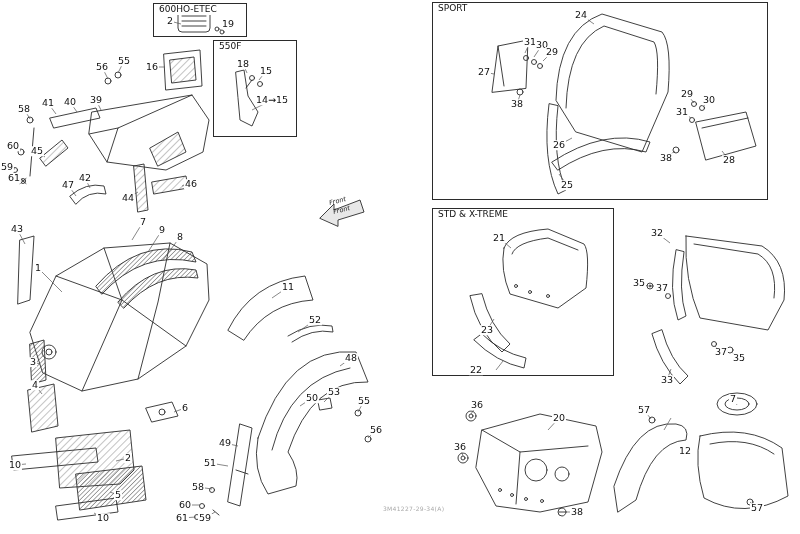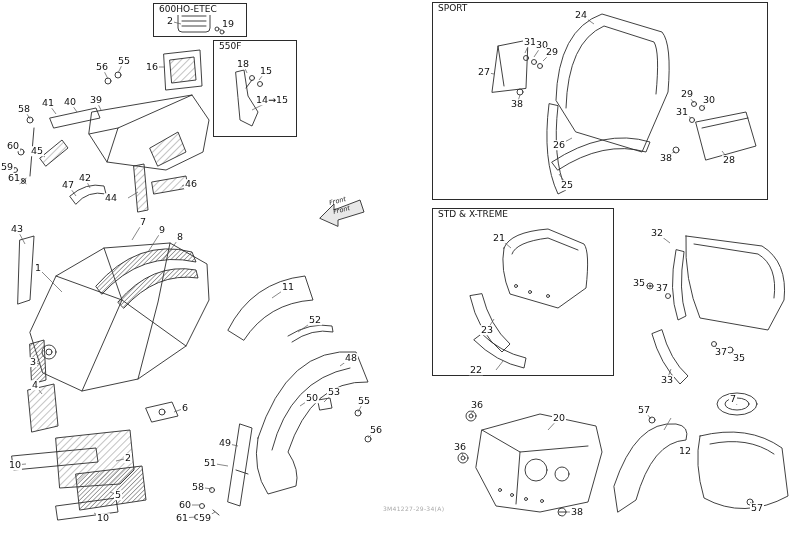--- a/index.html
+++ b/index.html
@@ -307,21 +307,21 @@
       <span class="callout" style="left: 96px; top: 100px;">39</span>
       <span class="callout" style="left: 70px; top: 102px;">40</span>
       <span class="callout" style="left: 48px; top: 103px;">41</span>
       <span class="callout" style="left: 24px; top: 109px;">58</span>
       <span class="callout" style="left: 13px; top: 146px;">60</span>
       <span class="callout" style="left: 7px; top: 167px;">59</span>
       <span class="callout" style="left: 14px; top: 178px;">61</span>
       <span class="callout" style="left: 37px; top: 151px;">45</span>
       <span class="callout" style="left: 85px; top: 178px;">42</span>
       <span class="callout" style="left: 68px; top: 185px;">47</span>
-      <span class="callout" style="left: 111px; top: 198px;">44</span>
+      <span class="callout" style="left: 128px; top: 198px;">44</span>
       <span class="callout" style="left: 191px; top: 184px;">46</span>
       <span class="callout" style="left: 17px; top: 229px;">43</span>
       <span class="callout" style="left: 143px; top: 222px;">7</span>
       <span class="callout" style="left: 162px; top: 230px;">9</span>
       <span class="callout" style="left: 180px; top: 237px;">8</span>
       <span class="callout" style="left: 38px; top: 268px;">1</span>
       <span class="callout" style="left: 288px; top: 287px;">11</span>
       <span class="callout" style="left: 315px; top: 320px;">52</span>
       <span class="callout" style="left: 351px; top: 358px;">48</span>
       <span class="callout" style="left: 33px; top: 362px;">3</span>

